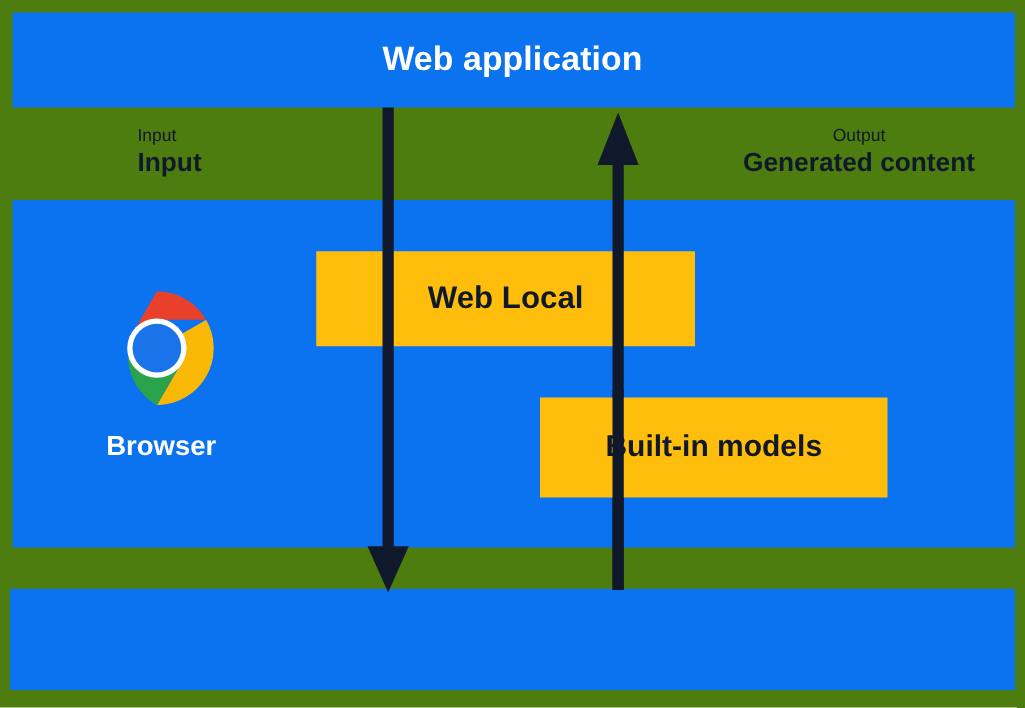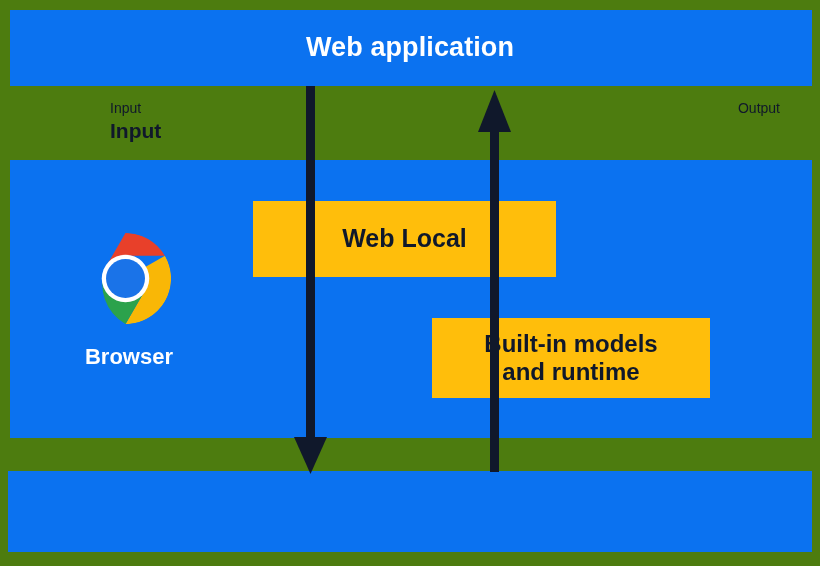--- a/index.html
+++ b/index.html
@@ -193,30 +193,30 @@
 
     <g>
       <rect x="490" y="118" width="9" height="354" fill="#10182B"></rect>
       <polygon points="478,132 511,132 494.5,90" fill="#10182B"></polygon>
     </g>
   </svg>
 
   <div class="yellow-box" id="box-builtin-models">
     <div>
       <span>Built-in models</span><br>
-      <span>and runtime</span>
     </div>
   </div>
 
   <svg id="arrow-overlay" style="position:absolute;left:0;top:0;width:820px;height:566px;pointer-events:none;" viewBox="0 0 820 566">
     <rect x="490" y="312" width="9" height="160" fill="#10182B"></rect>
   </svg>
 
   <div class="io-label" id="io-input">
     <div class="io-kind">Input</div>
     <div class="io-value">Input</div>
   </div>
 
   <div class="io-label" id="io-output">
     <div class="io-kind">Output</div>
+    <div class="io-value">Generated content</div>
   </div>
 
 </div>
 
 </body></html>

